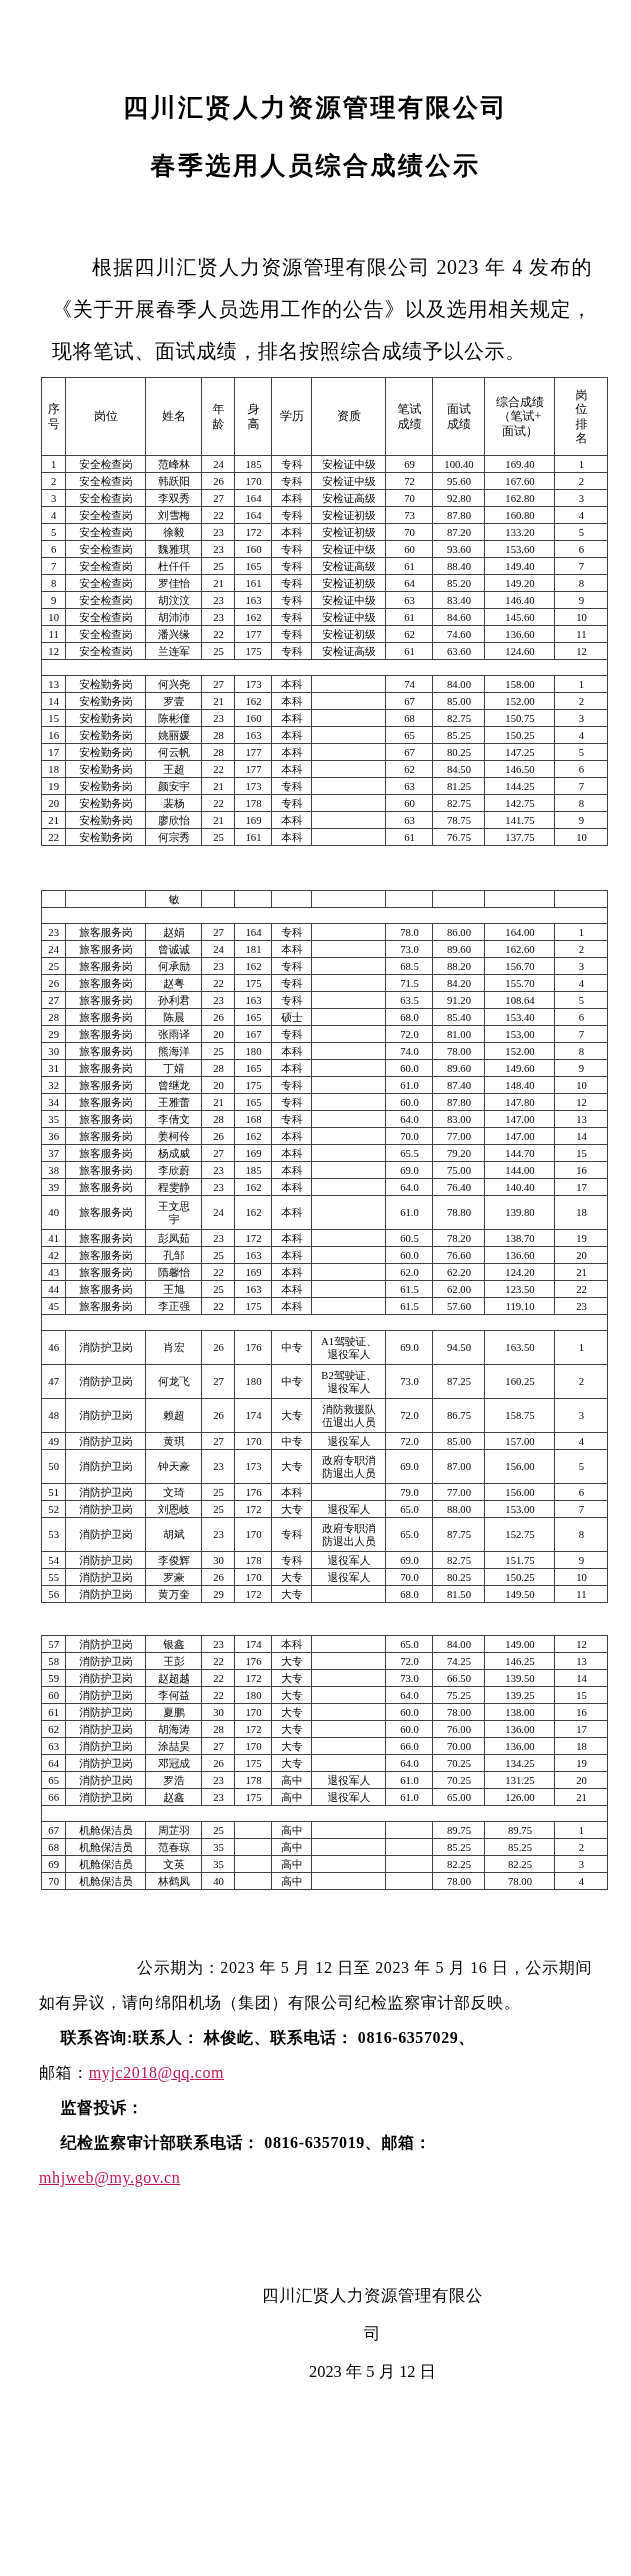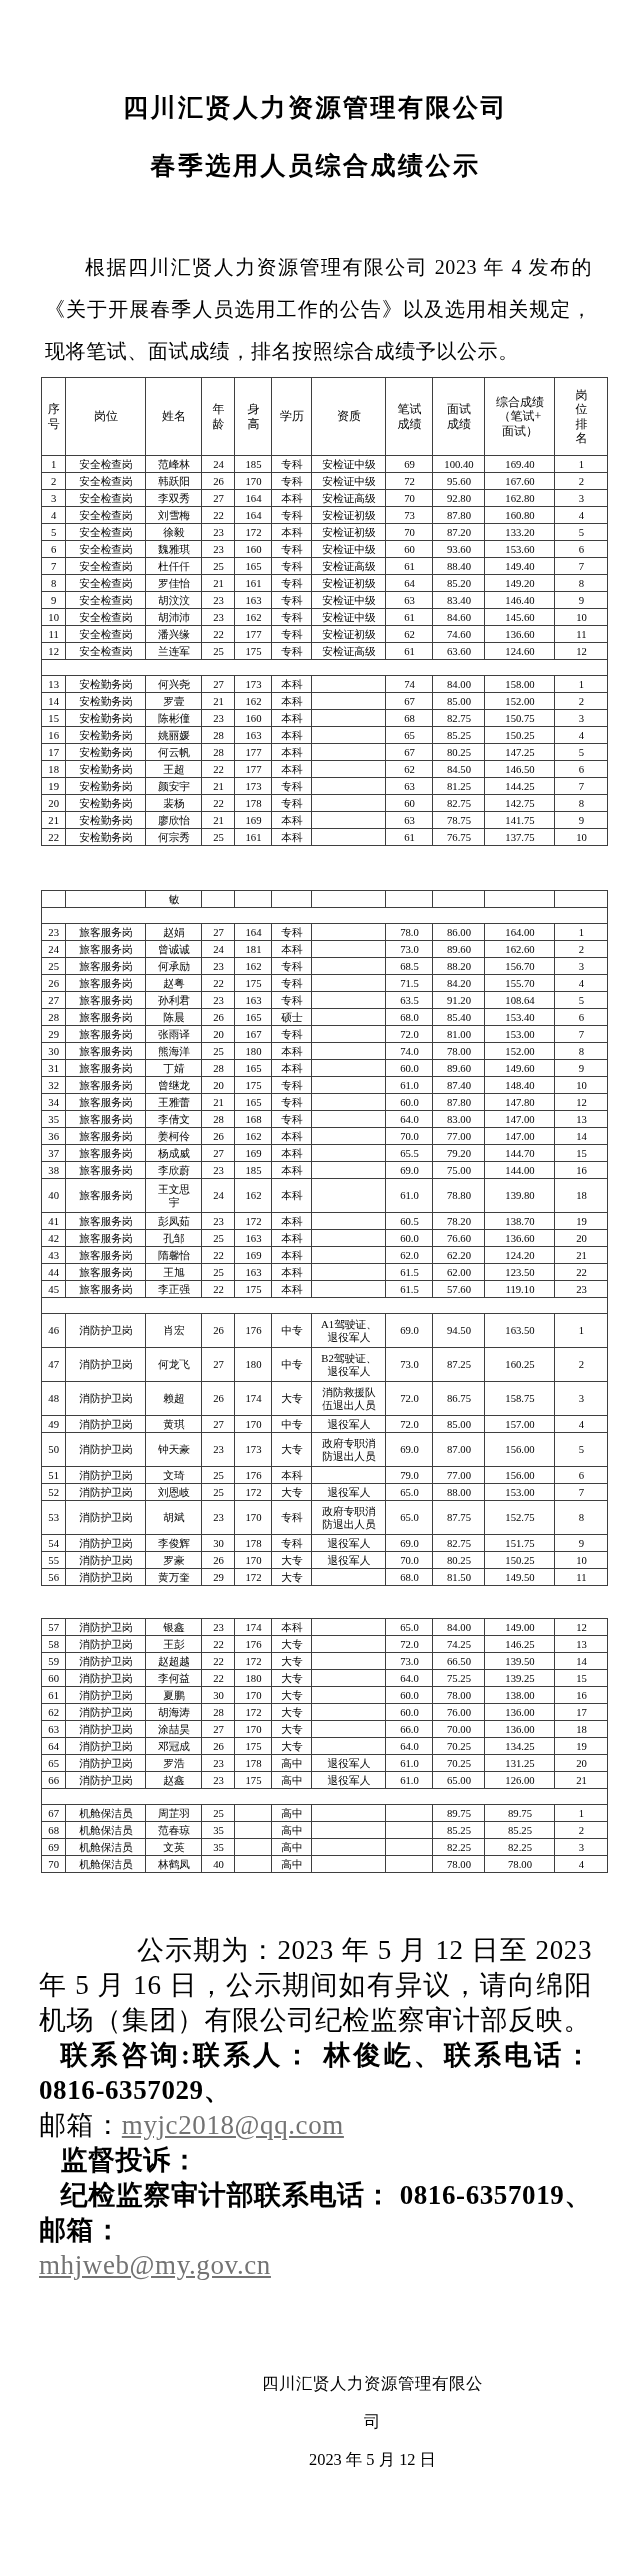--- a/index.html
+++ b/index.html
@@ -9,45 +9,45 @@
     position:relative;overflow:hidden;
   }
   .doc{padding:12px 39px;}
   .title{
     text-align:center;font-weight:bold;font-size:25px;letter-spacing:2.5px;
     line-height:28px;margin:0;
   }
   .title-1{padding-top:82px;}
   .title-2{margin-top:30px;}
   .intro{
-    margin:66px 0 0 6px;font-size:20px;line-height:42px;
+    margin:66px 0 0 13px;font-size:20px;line-height:42px;
     text-indent:2em;text-align:justify;letter-spacing:0.6px;
   }
   table.score{
     border-collapse:collapse;table-layout:fixed;
     margin-left:1.9px;width:566px;
   }
   table.score td,table.score th{
     border:1.3px solid #3f3f3f;text-align:center;vertical-align:middle;
     font-size:10.7px;line-height:1.18;padding:0 1.3px;font-weight:normal;
     white-space:pre-line;overflow:hidden;
   }
   table.score th{height:77px;font-size:12px;}
   table.score td{height:16px;}
   tr.tall-row td{height:33px;}
   tr.spacer-row td{height:15px;border-left:1.3px solid #3f3f3f;border-right:1.3px solid #3f3f3f;}
   .tbl-a{margin-top:5px;}
   .tbl-b{margin-top:44px;}
   .tbl-c{margin-top:32px;}
-  .footer{margin-top:60px;font-size:27px;line-height:35px;text-align:justify;letter-spacing:0.6px;}
+  .footer{margin-top:60px;font-size:16px;line-height:35px;text-align:justify;letter-spacing:0.6px;}
   .footer p{margin:0;}
   p.period{text-indent:98px;}
   p.indent1{text-indent:21.5px;font-weight:bold;}
   p.contact2{margin-top:0;}
-  a.doc-link{color:#737373;text-decoration:underline;}
+  a.doc-link{color:#be185d;text-decoration:underline;}
   .signature{
     margin-top:82px;margin-left:220px;width:227px;text-align:center;
     font-size:16.4px;line-height:38px;
   }
   .signature .company{display:block;letter-spacing:0.6px;}
   .signature .date{display:block;}
 </style>
 </head>
 <body>
 
@@ -609,20 +609,33 @@
           <td>李欣蔚</td>
           <td>23</td>
           <td>185</td>
           <td>本科</td>
           <td></td>
           <td>69.0</td>
           <td>75.00</td>
           <td>144.00</td>
           <td>16</td>
         </tr>
+        <tr>
+          <td>39</td>
+          <td>旅客服务岗</td>
+          <td>程雯静</td>
+          <td>23</td>
+          <td>162</td>
+          <td>本科</td>
+          <td></td>
+          <td>64.0</td>
+          <td>76.40</td>
+          <td>140.40</td>
+          <td>17</td>
+        </tr>
         <tr class="tall-row">
           <td>40</td>
           <td>旅客服务岗</td>
           <td>王文思
 宇</td>
           <td>24</td>
           <td>162</td>
           <td>本科</td>
           <td></td>
           <td>61.0</td>

